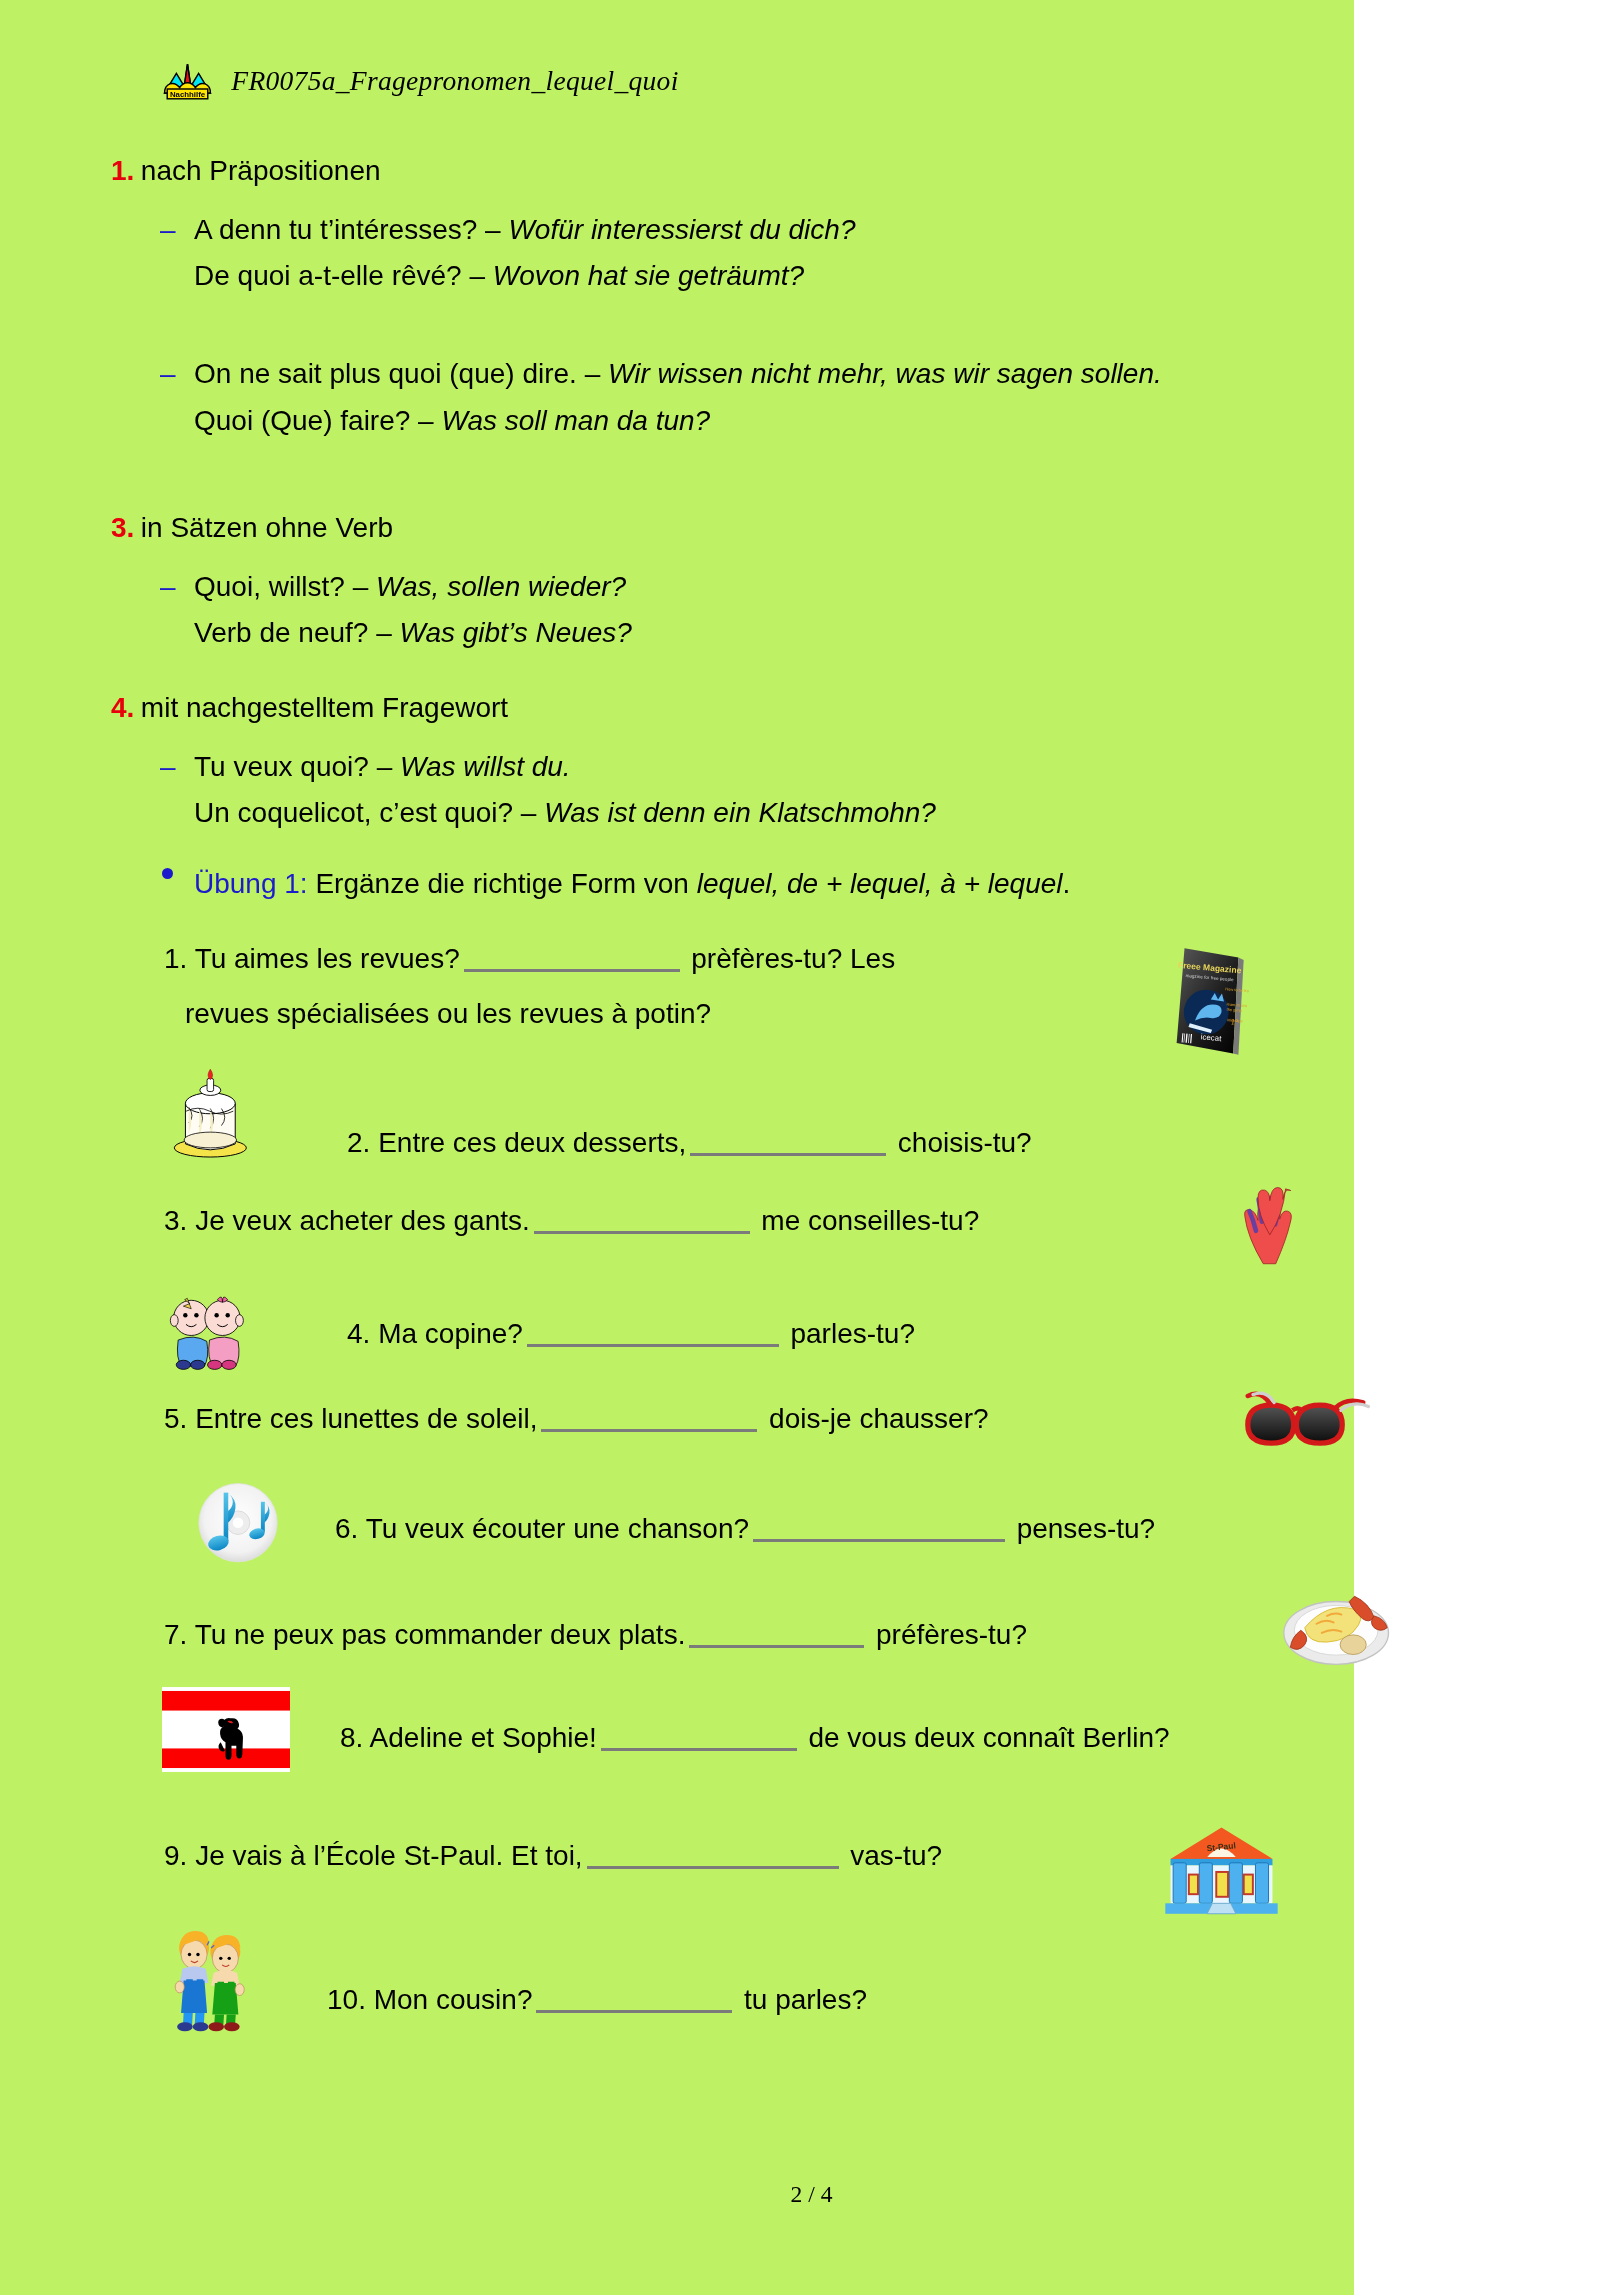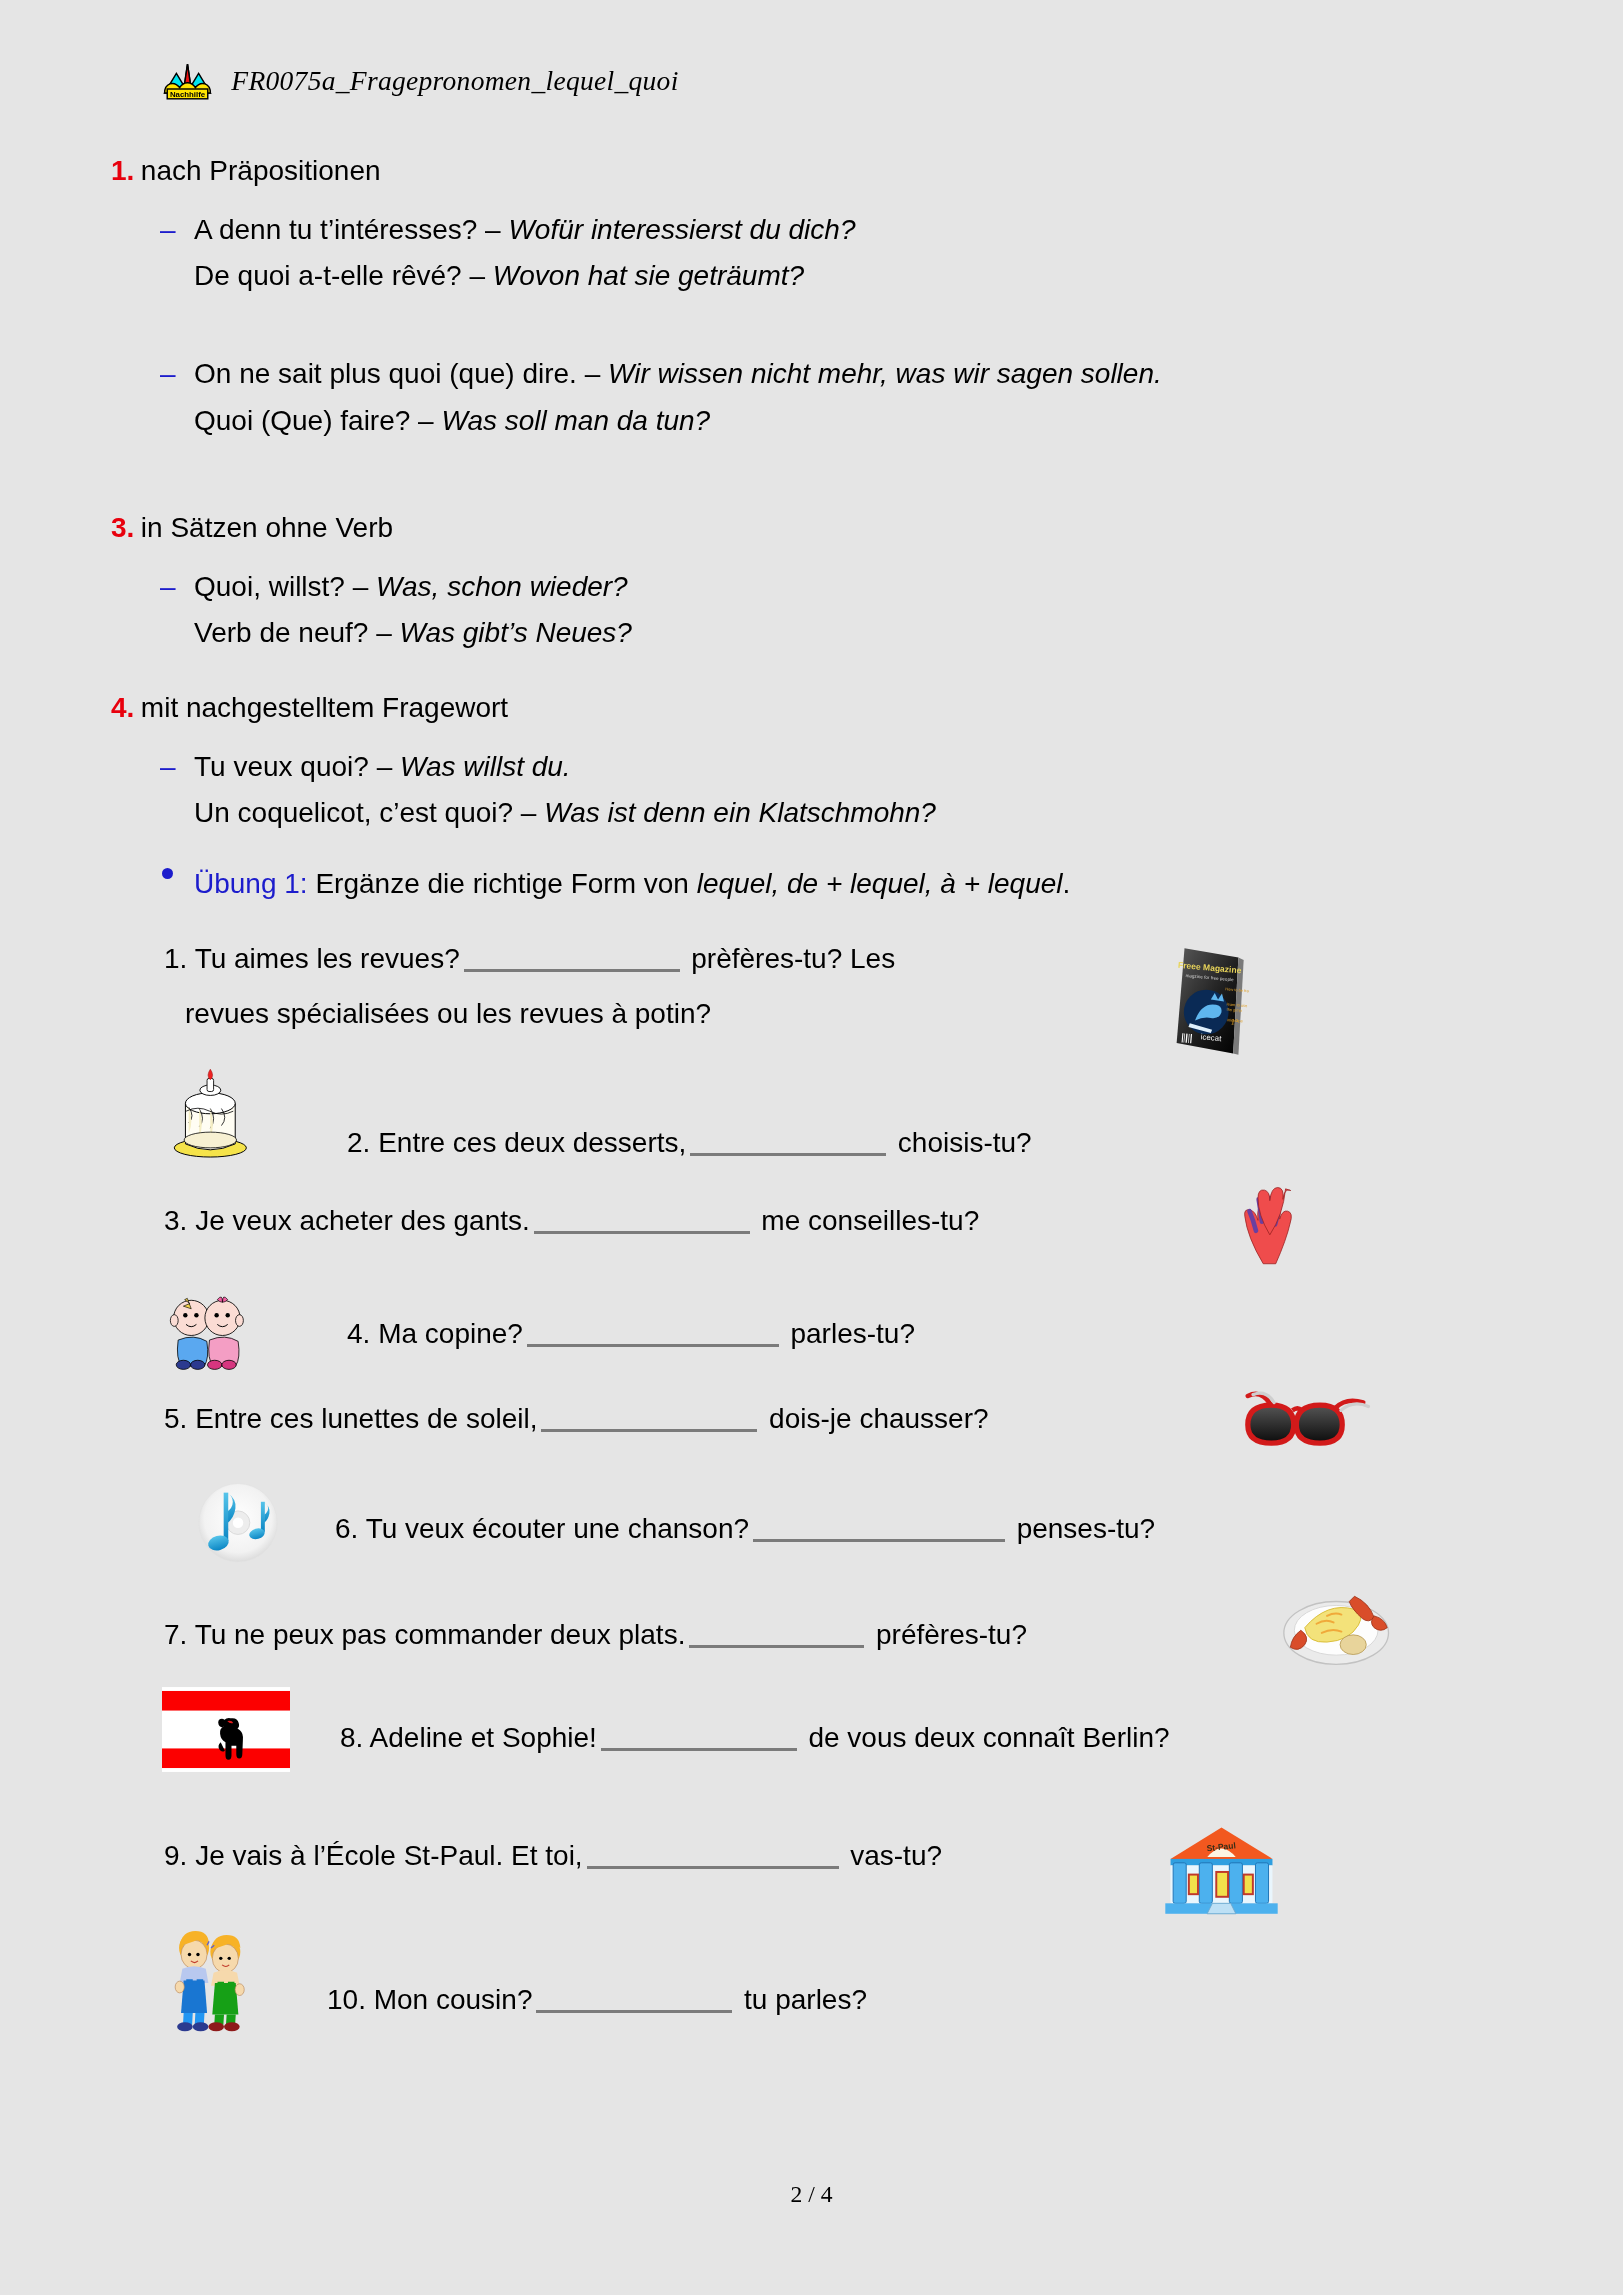--- a/index.html
+++ b/index.html
@@ -12,23 +12,23 @@
     height: 2295px;
     position: relative;
     font-family: "Liberation Sans", sans-serif;
     color: #000000;
     overflow: hidden;
   }
 
   .page {
     position: absolute;
     left: 0; top: 0;
-    width: 1623px;
+    width: 1354px;
     height: 2295px;
-    background: #e5e5e5;
+    background: #bef264;
   }
 
   
   .header {
     position: absolute;
     left: 162px;
     top: 60px;
     display: flex;
     align-items: center;
     gap: 18.3px;
@@ -182,21 +182,21 @@
     <div class="rule-line" style="margin-top:13px">
       <span>Quoi (Que) faire? – </span><span class="it">Was soll man da tun?</span>
     </div>
   </div>
 
   <div class="rule-block" style="top:511px">
     <div class="rule-head">
       <span class="rule-num">3.</span><span>in Sätzen ohne Verb</span>
     </div>
     <div class="rule-line" style="margin-top:25px">
-      <span class="dash">–</span><span>Quoi, willst? – </span><span class="it">Was, schon wieder?</span>
+      <span class="dash">–</span><span>Quoi, willst? – </span><span class="it">Was, sollen wieder?</span>
     </div>
     <div class="rule-line" style="margin-top:13px">
       <span>Verb de neuf? – </span><span class="it">Was gibt’s Neues?</span>
     </div>
   </div>
 
   <div class="rule-block" style="top:691px">
     <div class="rule-head">
       <span class="rule-num">4.</span><span>mit nachgestelltem Fragewort</span>
     </div>

